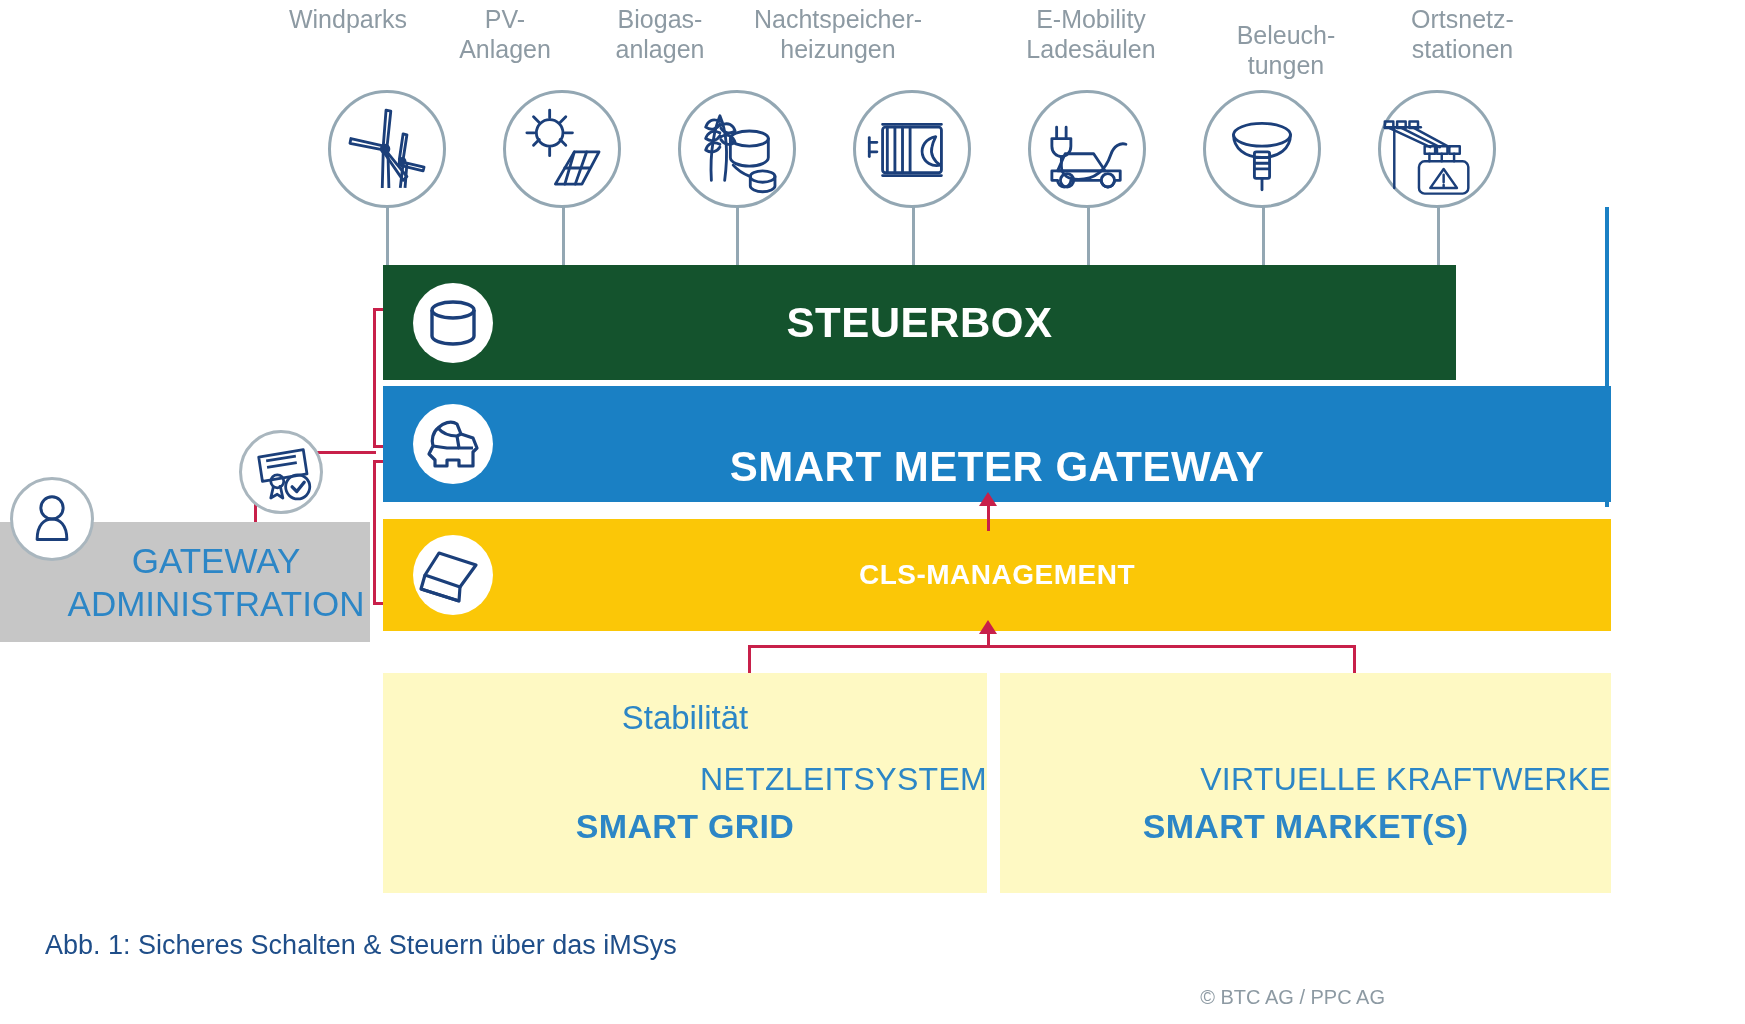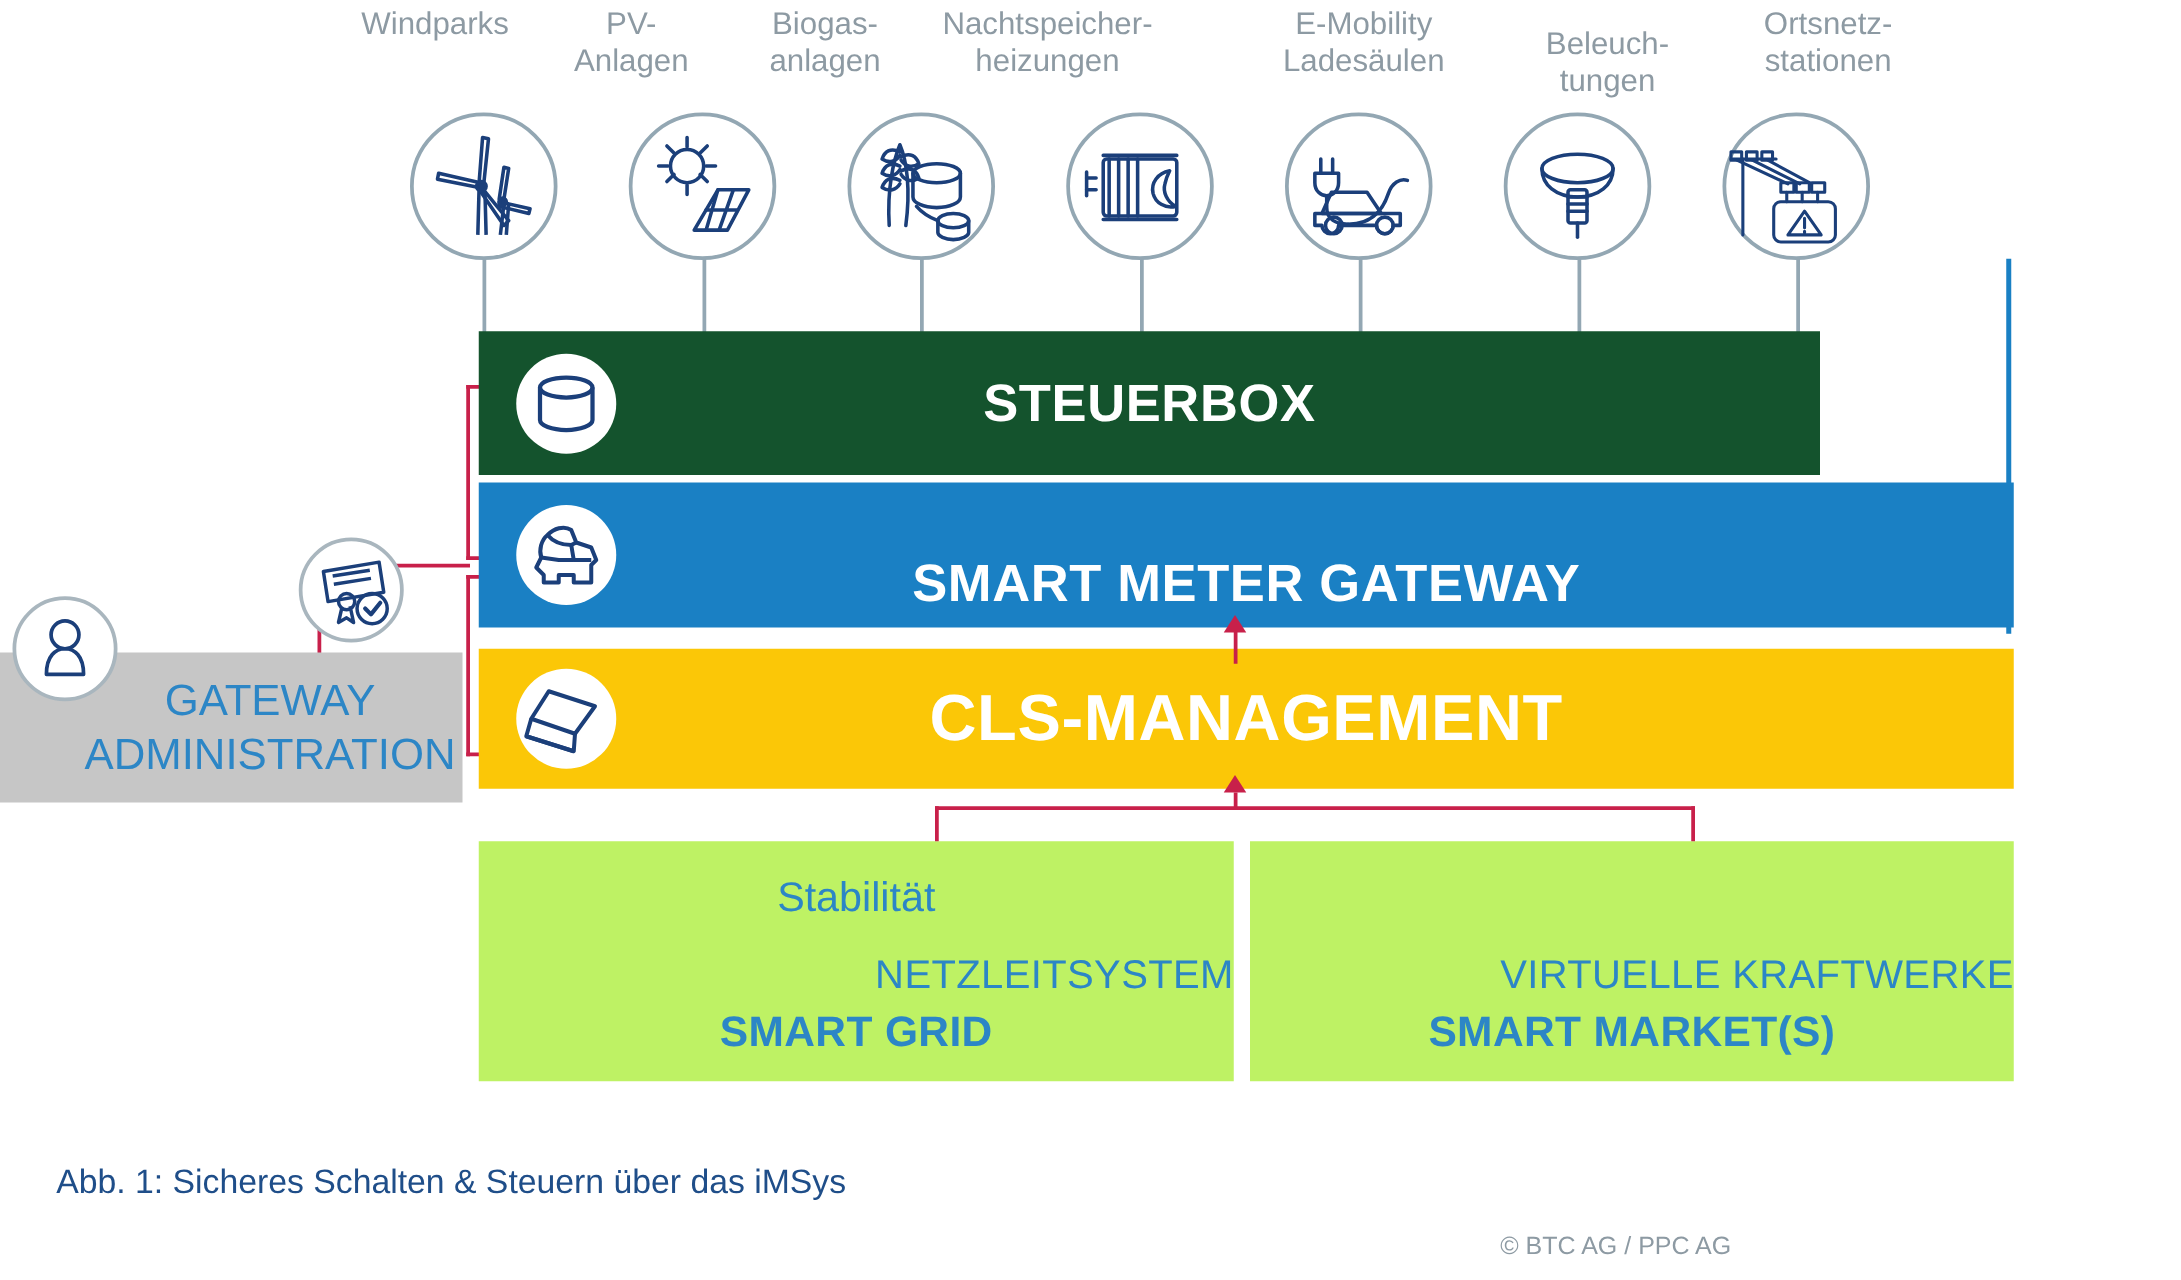--- a/index.html
+++ b/index.html
@@ -38,40 +38,40 @@
     position:absolute;left:30px;top:50%;transform:translateY(-50%);
     width:80px;height:80px;border-radius:50%;background:#ffffff;
   }
   .bar .bar-icon svg{width:100%;height:100%;display:block;}
 
   #bar-steuerbox{left:383px;top:265px;width:1073px;height:115px;background:#14532d;}
   #bar-steuerbox .bar-title{font-size:42px;}
   #bar-smgw{left:383px;top:386px;width:1228px;height:116px;background:#1a80c4;}
   #bar-smgw .bar-title{font-size:42px;margin-top:46px;}
   #bar-cls{left:383px;top:519px;width:1228px;height:112px;background:#fbc707;}
-  #bar-cls .bar-title{font-size:52px;}
+  #bar-cls .bar-title{font-size:28px;}
 
   
   #gw-admin{
     position:absolute;left:-8px;top:522px;width:378px;height:120px;
     background:#c6c6c6;
   }
   #gw-admin .gw-text{
     position:absolute;left:0;top:50%;transform:translateY(-50%);
     width:100%;text-align:center;color:#2c86c6;font-size:35px;line-height:43px;
     white-space:pre-line;padding-left:70px;box-sizing:border-box;
   }
   .adm-circle{
     position:absolute;width:84px;height:84px;border-radius:50%;
     border:3px solid #a9b6be;background:#ffffff;box-sizing:border-box;
   }
   .adm-circle svg{position:absolute;left:0;top:0;width:100%;height:100%;}
 
   
-  .mkt-box{position:absolute;background:#bef264;top:673px;height:192px;}
+  .mkt-box{position:absolute;background:#fef9c3;top:673px;height:220px;}
   #mkt-left{left:383px;width:604px;}
   #mkt-right{left:1000px;width:611px;}
   .mkt-sub{
     position:absolute;left:0;top:26px;width:100%;text-align:center;
     color:#2c86c6;font-size:33px;
   }
   .mkt-name{
     position:absolute;left:0;top:88px;width:100%;text-align:right;
     color:#2c86c6;font-size:32px;letter-spacing:.3px;
   }

